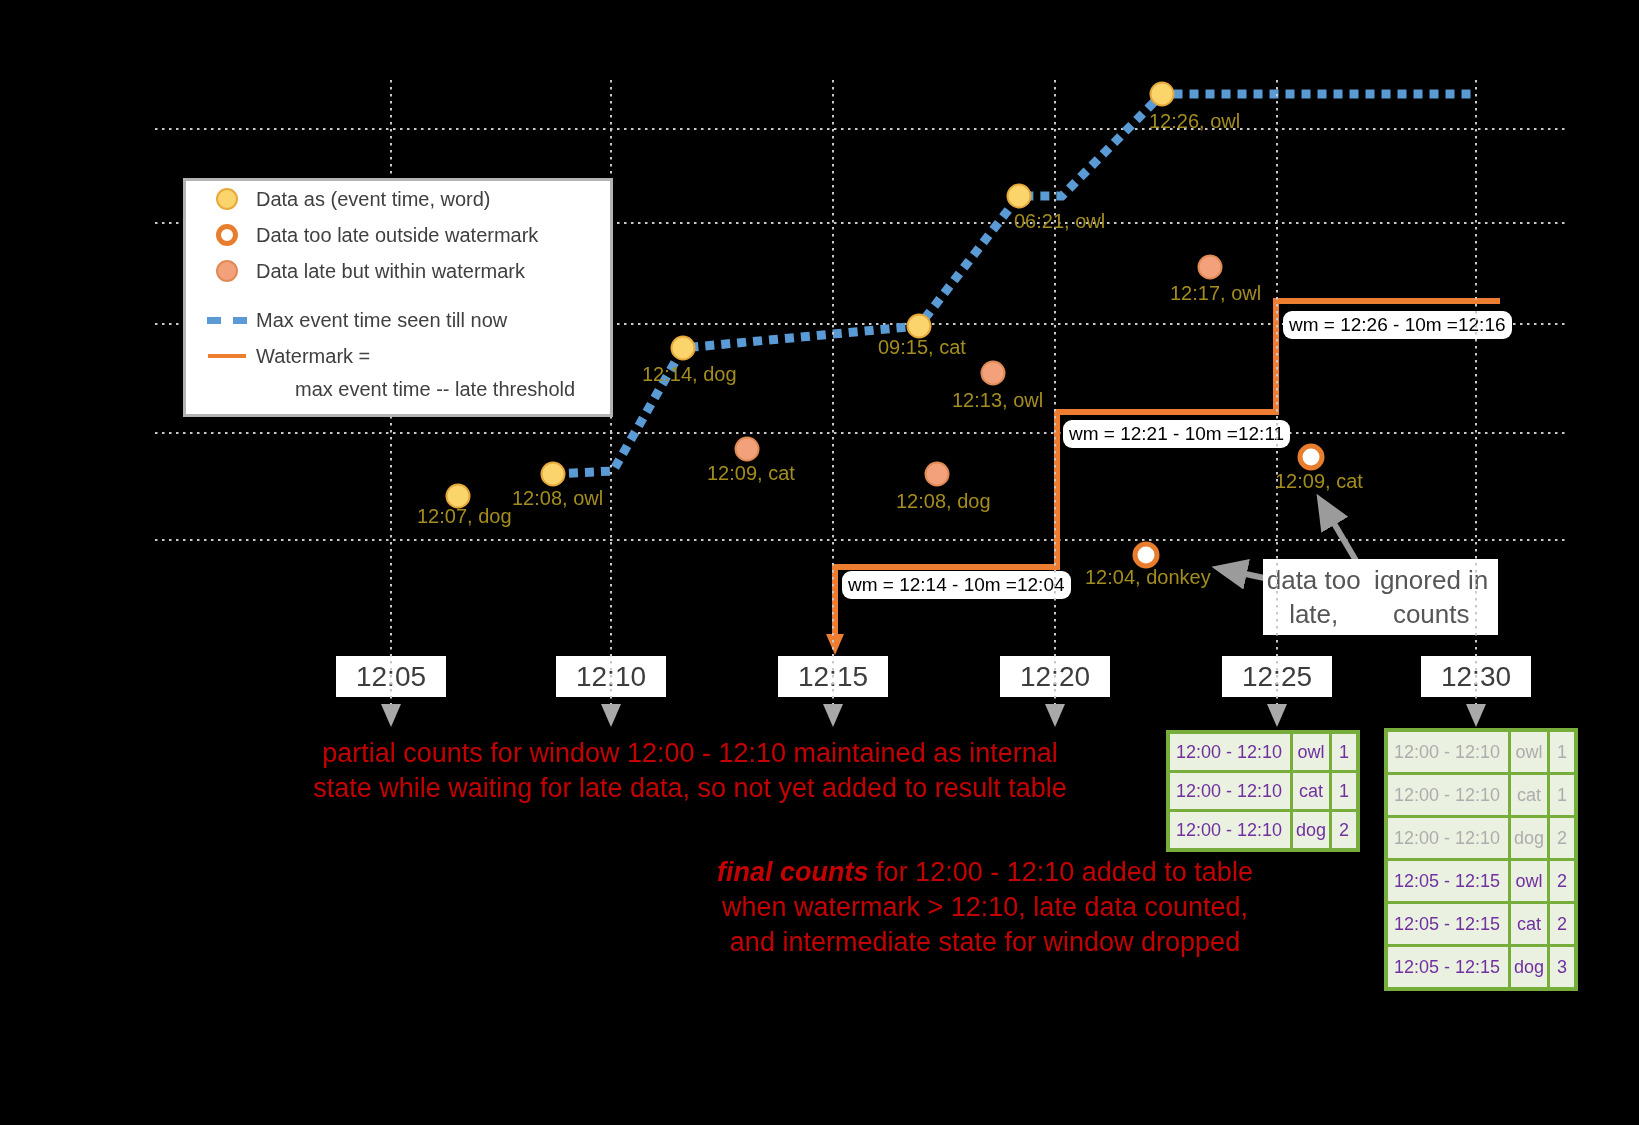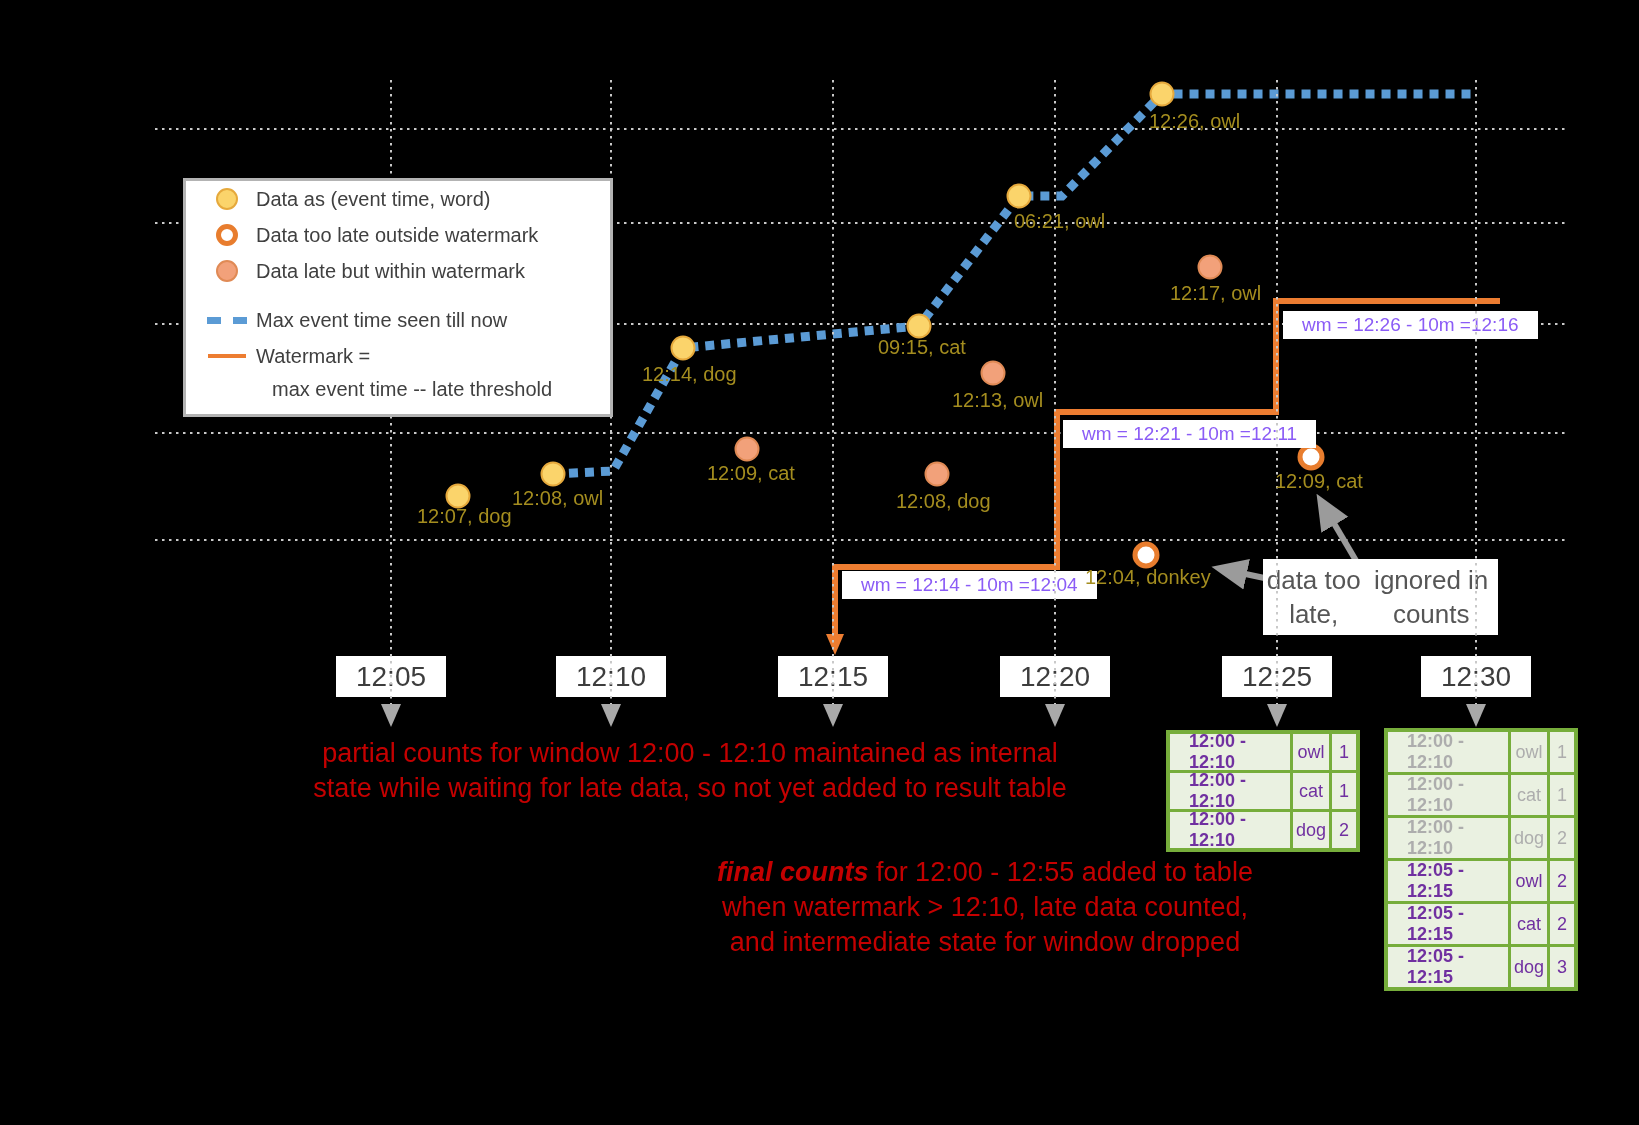--- a/index.html
+++ b/index.html
@@ -24,29 +24,29 @@
   }
   .legend-row{display:flex; align-items:center; height:36px; white-space:nowrap;}
   .legend-row.gap{margin-top:13px;}
   .legend-swatch{width:46px; margin-left:18px; margin-right:6px; display:flex; align-items:center; justify-content:center; flex:none;}
   .dot{width:22px; height:22px; border-radius:50%; box-sizing:border-box;}
   .dot-event{background:#fbd46b; border:2px solid #e6a93c;}
   .dot-late{background:#f2a17a; border:2px solid #e08a55;}
   .dot-toolate{background:#ffffff; border:5px solid #e87d2e;}
   .swatch-dashed{width:40px; height:0; border-top:7px dashed #5b9bd5;}
   .swatch-solid{width:38px; height:4px; background:#ed7d31;}
-  .legend-sub{margin-left:86px; height:30px; display:flex; align-items:center; white-space:nowrap;}
+  .legend-sub{margin-left:109px; height:30px; display:flex; align-items:center; white-space:nowrap;}
 
   
   .pt-label{position:absolute; color:#a48d1f; font-size:20px; white-space:nowrap;}
 
   
   .wm-label{
-    position:absolute; background:#ffffff; color:#8b5cf6; font-size:19px;
-    padding:3px 19px; white-space:nowrap;
+    position:absolute; background:#ffffff; color:#000000; font-size:19px;
+    padding:3px 6px; white-space:nowrap;border-radius:9px;
   }
 
   
   .toolate-box{
     position:absolute; left:1263px; top:559px; width:235px; height:76px;
     background:#ffffff; color:#565656; font-size:26px; line-height:34px;
     display:flex; flex-direction:row; align-items:center; justify-content:center;
     text-align:center;
   }
 
@@ -59,21 +59,21 @@
   .rtable{
     position:absolute; background:#76ad3b; border:4px solid #76ad3b;
     display:grid; grid-template-columns:120px 36px 24px; gap:3px;
   }
   .rtable .cell{
     background:#eaf1e1; color:#7030a0; font-size:18px;
     display:flex; align-items:center; overflow:hidden;
   }
   .rtable.t1 .cell{height:36px;}
   .rtable.t2 .cell{height:40px;}
-  .rtable .c-win{padding-left:19px;font-weight:bold;}
+  .rtable .c-win{padding-left:6px;}
   .rtable .c-word,.rtable .c-cnt{justify-content:center; padding:0 2px;}
   .rtable .faded{color:#adadad;}
 </style>
 </head>
 <body>
 
 <div class="stage">
 
   <svg width="1639" height="1125">
     <defs>
@@ -194,21 +194,21 @@
   <div class="pt-label" style="left:1170px; top:282px;">12:17, owl</div>
   <div class="pt-label" style="left:1085px; top:566px;">12:04, donkey</div>
   <div class="pt-label" style="left:1275px; top:470px;">12:09, cat</div>
 
   <div class="red-note" style="left:260px; top:736px; width:860px;">
     <div>partial counts for window 12:00 - 12:10 maintained as internal</div>
     <div>state while waiting for late data, so not yet added  to result table</div>
   </div>
 
   <div class="red-note" style="left:700px; top:855px; width:570px;">
-    <div><span class="em">final counts</span><span> for 12:00 - 12:55 added to table</span></div>
+    <div><span class="em">final counts</span><span> for 12:00 - 12:10 added to table</span></div>
     <div>when watermark &gt; 12:10, late data counted,</div>
     <div>and intermediate state for window dropped</div>
   </div>
 
   <div class="rtable t1" style="left:1166px; top:730px;">
     <div class="cell c-win">12:00 - 12:10</div>
     <div class="cell c-word">owl</div>
     <div class="cell c-cnt">1</div>
     <div class="cell c-win">12:00 - 12:10</div>
     <div class="cell c-word">cat</div>

